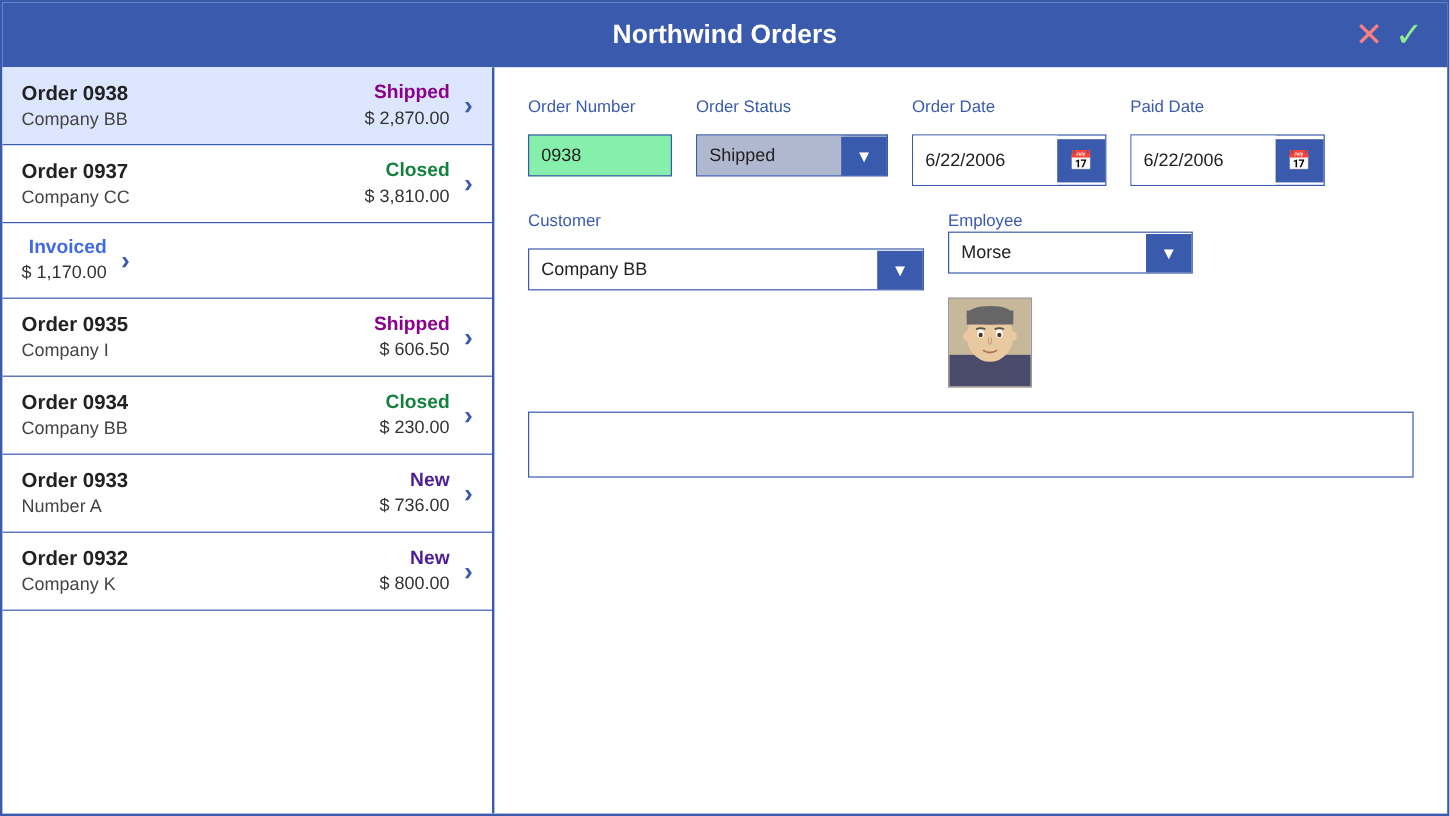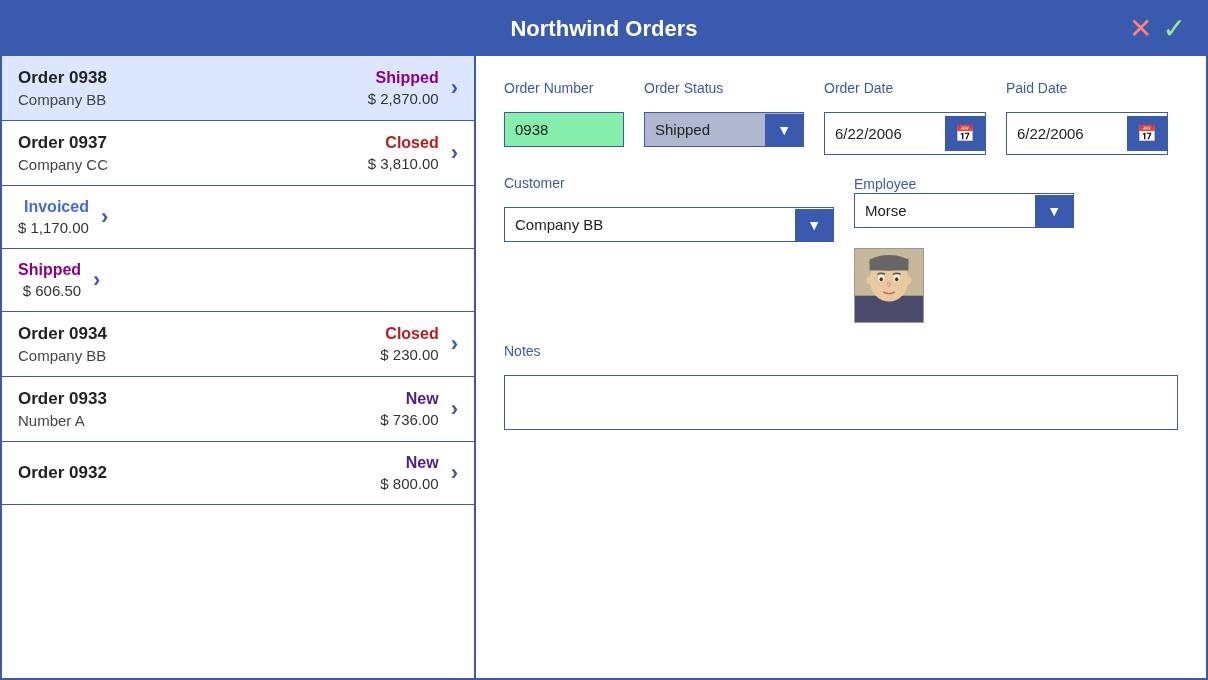--- a/index.html
+++ b/index.html
@@ -49,21 +49,21 @@
     .title-btn.close { color: #ff8080; }
 
     .main-content {
       display: flex;
       flex: 1;
       overflow: hidden;
     }
 
     
     .order-list {
-      width: 474px;
+      width: 410px;
       border-right: 2px solid #3a5aad;
       overflow-y: auto;
       flex-shrink: 0;
     }
 
     .order-list::-webkit-scrollbar { width: 8px; }
     .order-list::-webkit-scrollbar-track { background: #f0f0f0; }
     .order-list::-webkit-scrollbar-thumb { background: #aaa; }
 
     .order-item {
@@ -98,21 +98,21 @@
       margin-right: 12px;
     }
 
     .order-status {
       font-size: 16px;
       font-weight: bold;
       margin-bottom: 3px;
     }
 
     .status-shipped { color: #8b008b; }
-    .status-closed { color: #b91c1c; }
+    .status-closed { color: #15803d; }
     .status-invoiced { color: #4169e1; }
     .status-new { color: #4c1d95; }
 
     .order-amount {
       font-size: 15px;
       color: #333;
     }
 
     .chevron {
       color: #3a5aad;
@@ -193,21 +193,21 @@
 
     .status-select-bg {
       background: #b0b8d0;
     }
 
     .status-select-bg select {
       background: #b0b8d0;
     }
 
     .customer-select-wrap { width: 330px; }
-    .employee-select-wrap { width: 220px; }
+    .employee-select-wrap { width: 204px; }
 
     .employee-row {
       display: flex;
       gap: 20px;
       align-items: flex-start;
       justify-content: space-between;
     }
 
     .employee-photo {
       width: 70px;
@@ -279,20 +279,24 @@
     <span class="chevron">›</span>
   </div>
         <div class="order-item">
     <div class="order-status-amount">
       <div class="order-status status-invoiced">Invoiced</div>
       <div class="order-amount">$ 1,170.00</div>
     </div>
     <span class="chevron">›</span>
   </div>
         <div class="order-item">
+    <div class="order-info">
+      <div class="order-number">Order 0935</div>
+      <div class="order-company">Company I</div>
+    </div>
     <div class="order-status-amount">
       <div class="order-status status-shipped">Shipped</div>
       <div class="order-amount">$ 606.50</div>
     </div>
     <span class="chevron">›</span>
   </div>
         <div class="order-item">
     <div class="order-info">
       <div class="order-number">Order 0934</div>
       <div class="order-company">Company BB</div>
@@ -310,20 +314,21 @@
     </div>
     <div class="order-status-amount">
       <div class="order-status status-new">New</div>
       <div class="order-amount">$ 736.00</div>
     </div>
     <span class="chevron">›</span>
   </div>
         <div class="order-item">
     <div class="order-info">
       <div class="order-number">Order 0932</div>
+      <div class="order-company">Company K</div>
     </div>
     <div class="order-status-amount">
       <div class="order-status status-new">New</div>
       <div class="order-amount">$ 800.00</div>
     </div>
     <span class="chevron">›</span>
   </div>
       </div>
 
     <div class="detail-panel">
@@ -414,18 +419,17 @@
               <path d="M29 44 Q35 48 41 44" stroke="#b07060" stroke-width="1.5" fill="none"></path>
 
               <ellipse cx="15" cy="32" rx="3" ry="4" fill="#e8c9a0"></ellipse>
               <ellipse cx="55" cy="32" rx="3" ry="4" fill="#e8c9a0"></ellipse>
             </svg>
           </div>
         </div>
       </div>
 
       <div class="form-group" style="margin-bottom: 20px;">
-        <label class="form-label">Notes</label>
         <textarea class="notes-textarea" style=""></textarea>
       </div>
     </div>
   </div>
 </div>
 
 </body></html>

